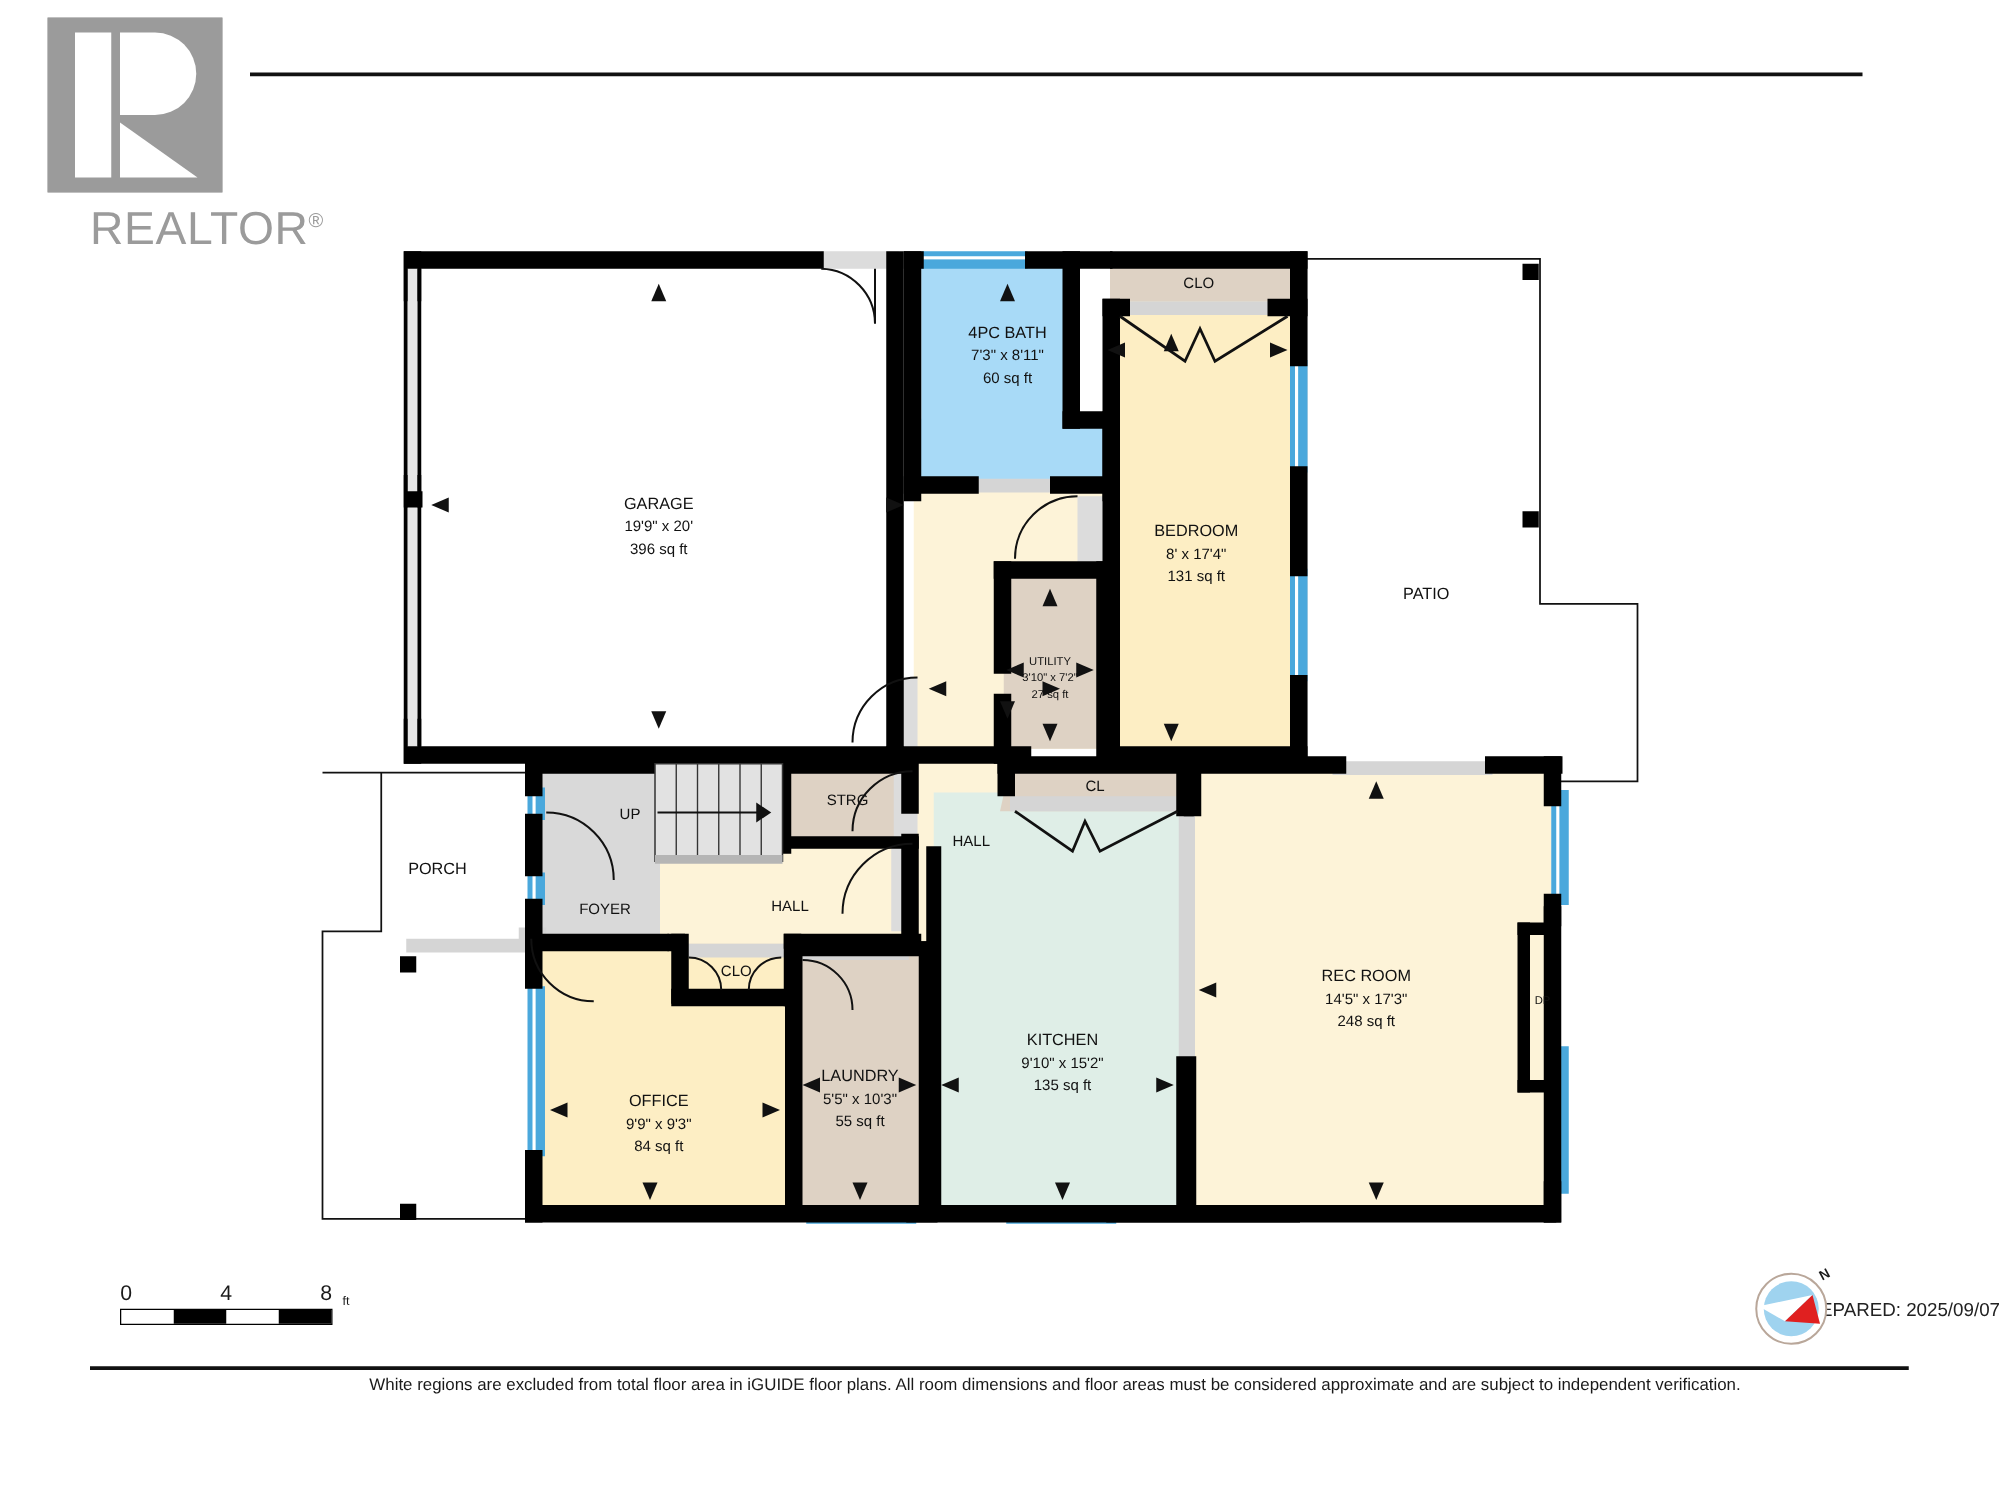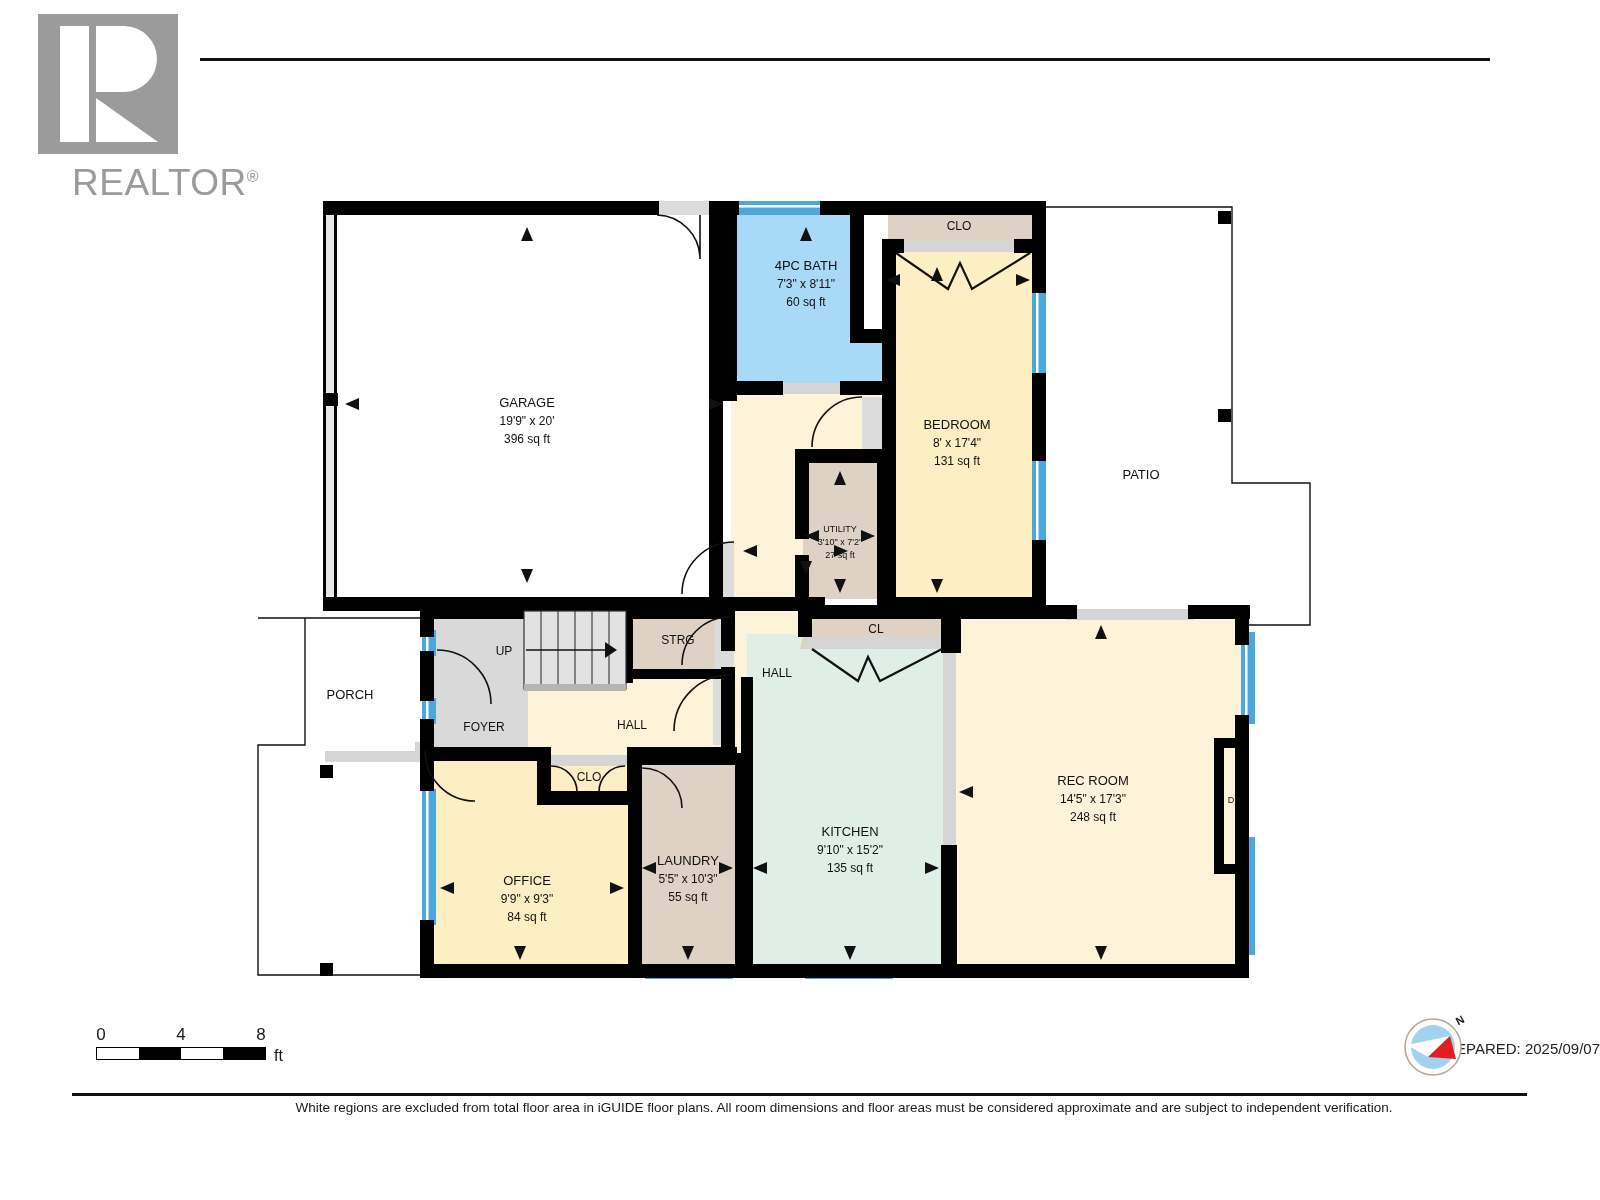--- a/index.html
+++ b/index.html
@@ -130,22 +130,22 @@
     height: 13px;
     border: 1.5px solid #000;
     box-sizing: border-box;
     display: flex;
   }
   #scale-graphic i { display: block; height: 100%; width: 25%; }
   #scale-graphic i.on { background: #000; }
   #scale-unit {
     position: absolute;
     left: 178px;
-    top: 22px;
-    font-size: 16px;
+    top: 11px;
+    font-size: 10px;
   }
 
   #prepared {
     position: absolute;
     left: 0;
     top: 1040px;
     width: 1600px;
     text-align: right;
     font-size: 15px;
     color: #222;

